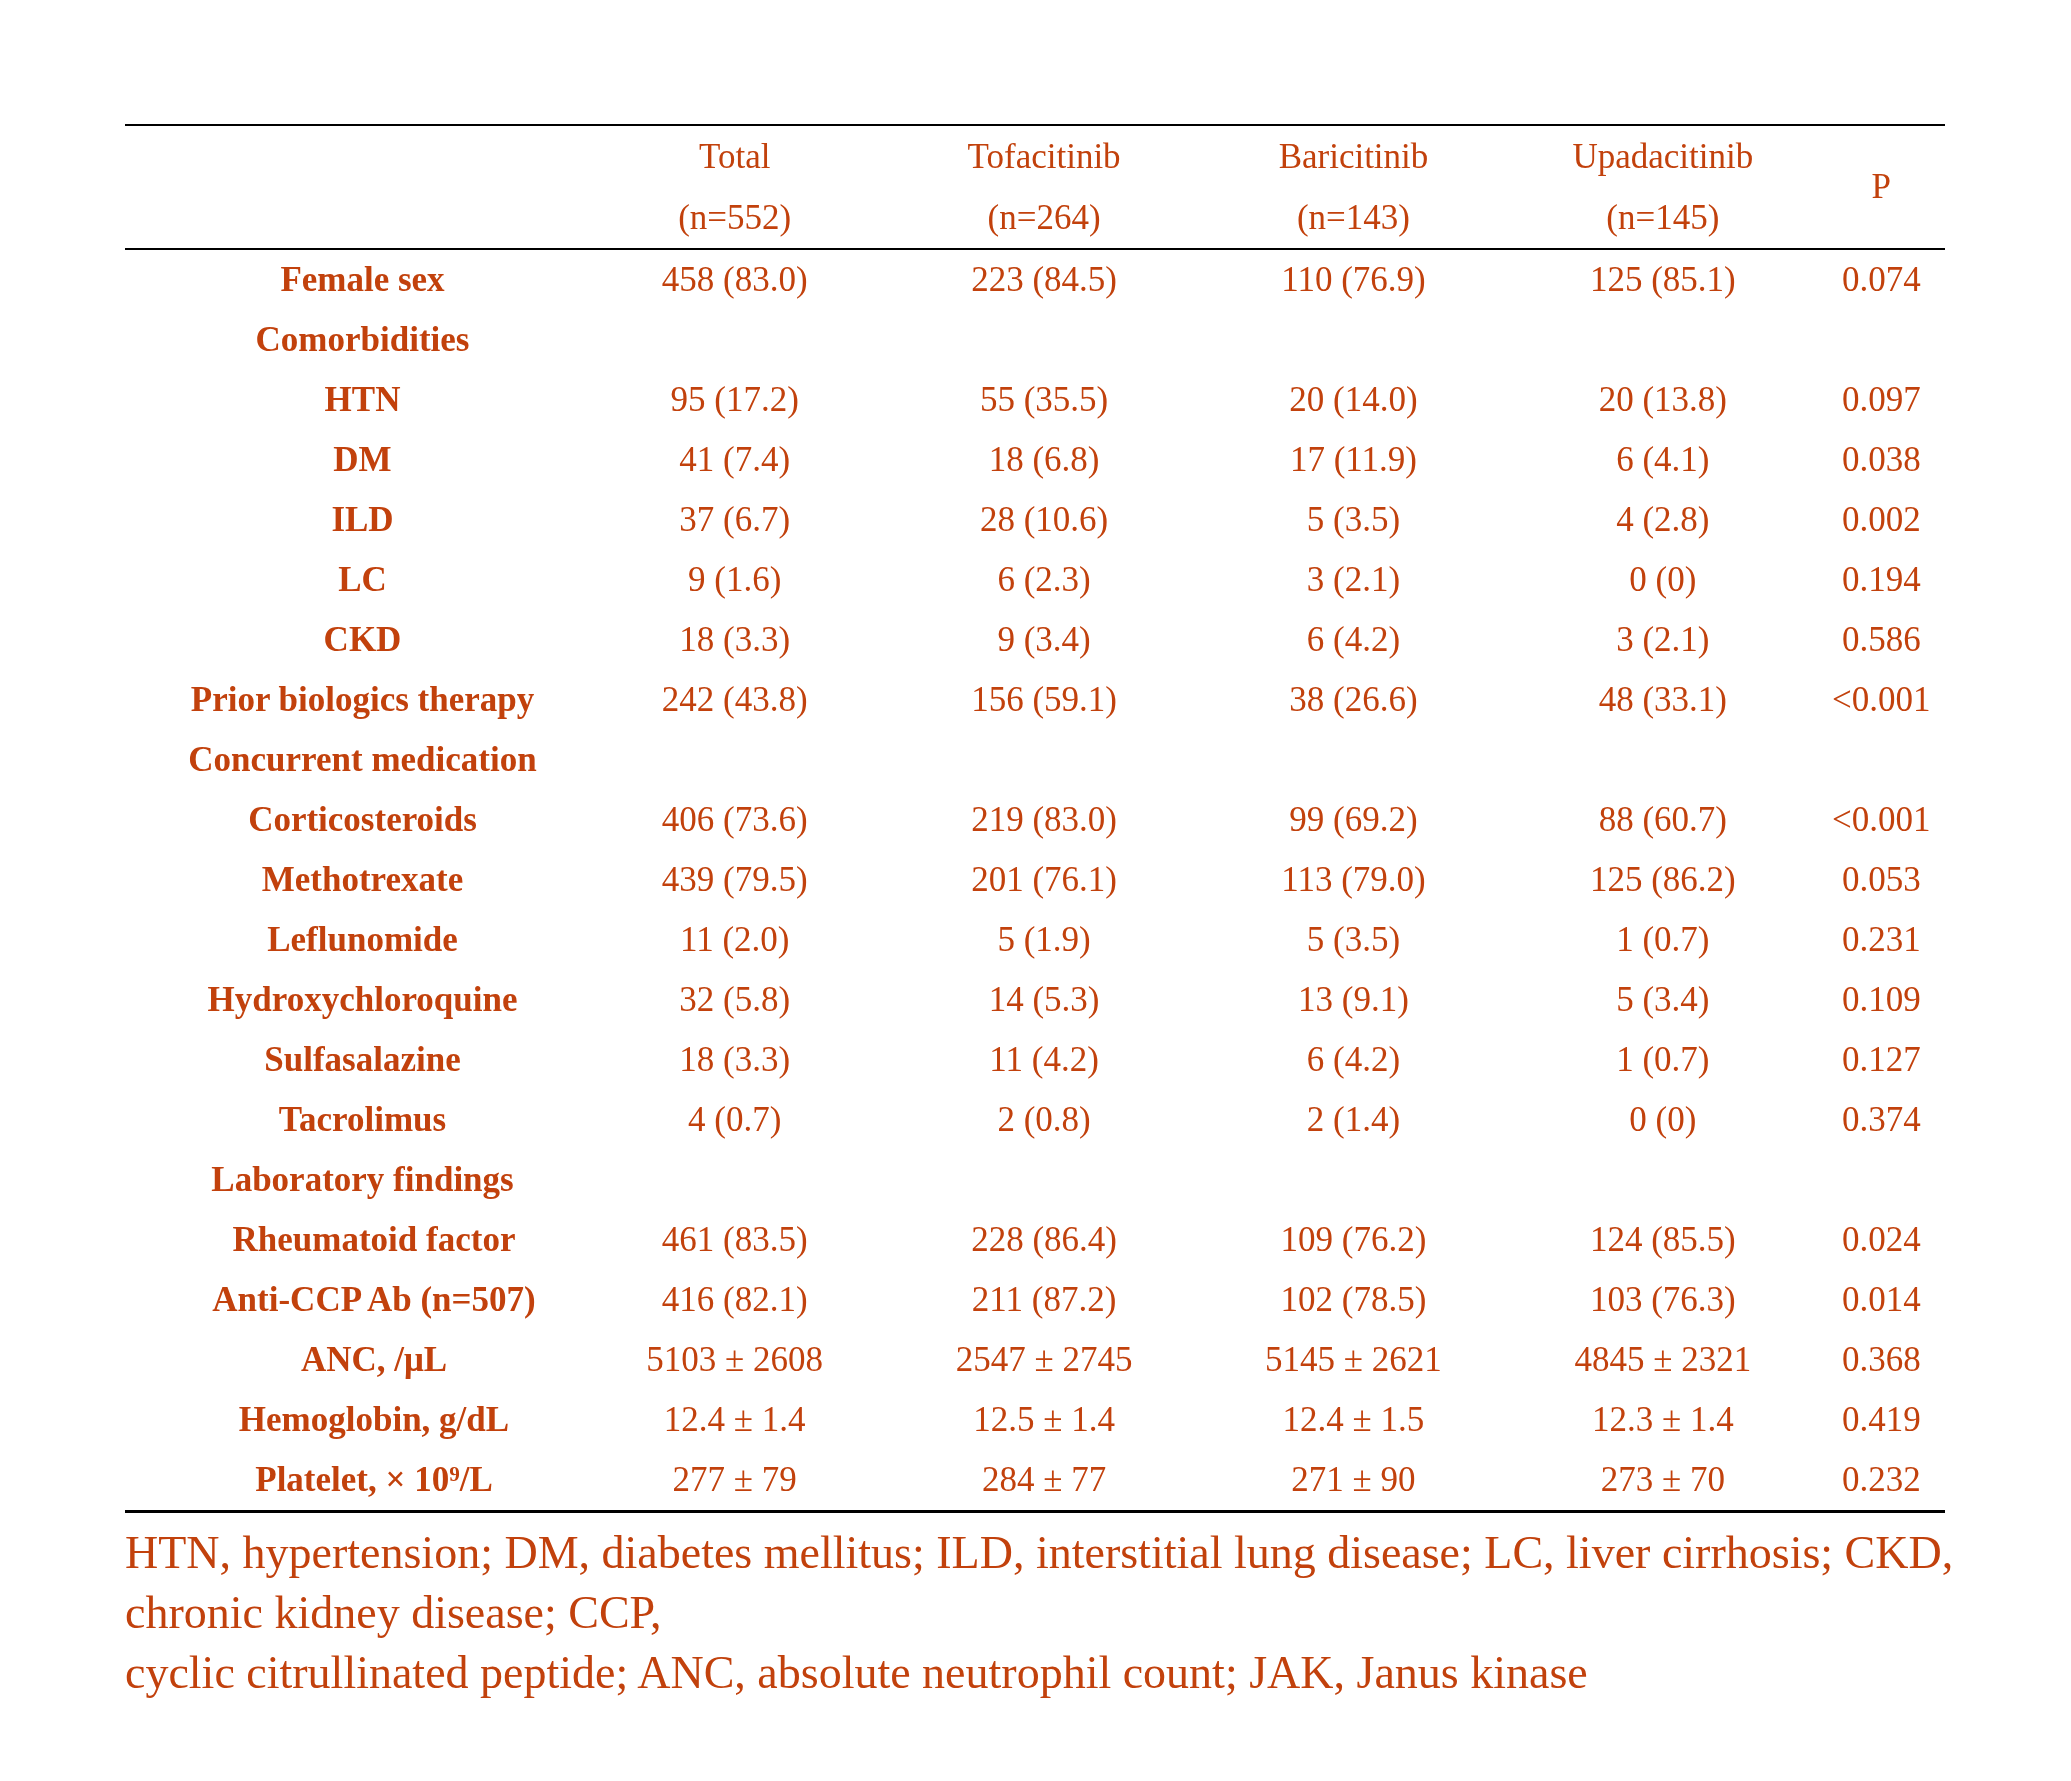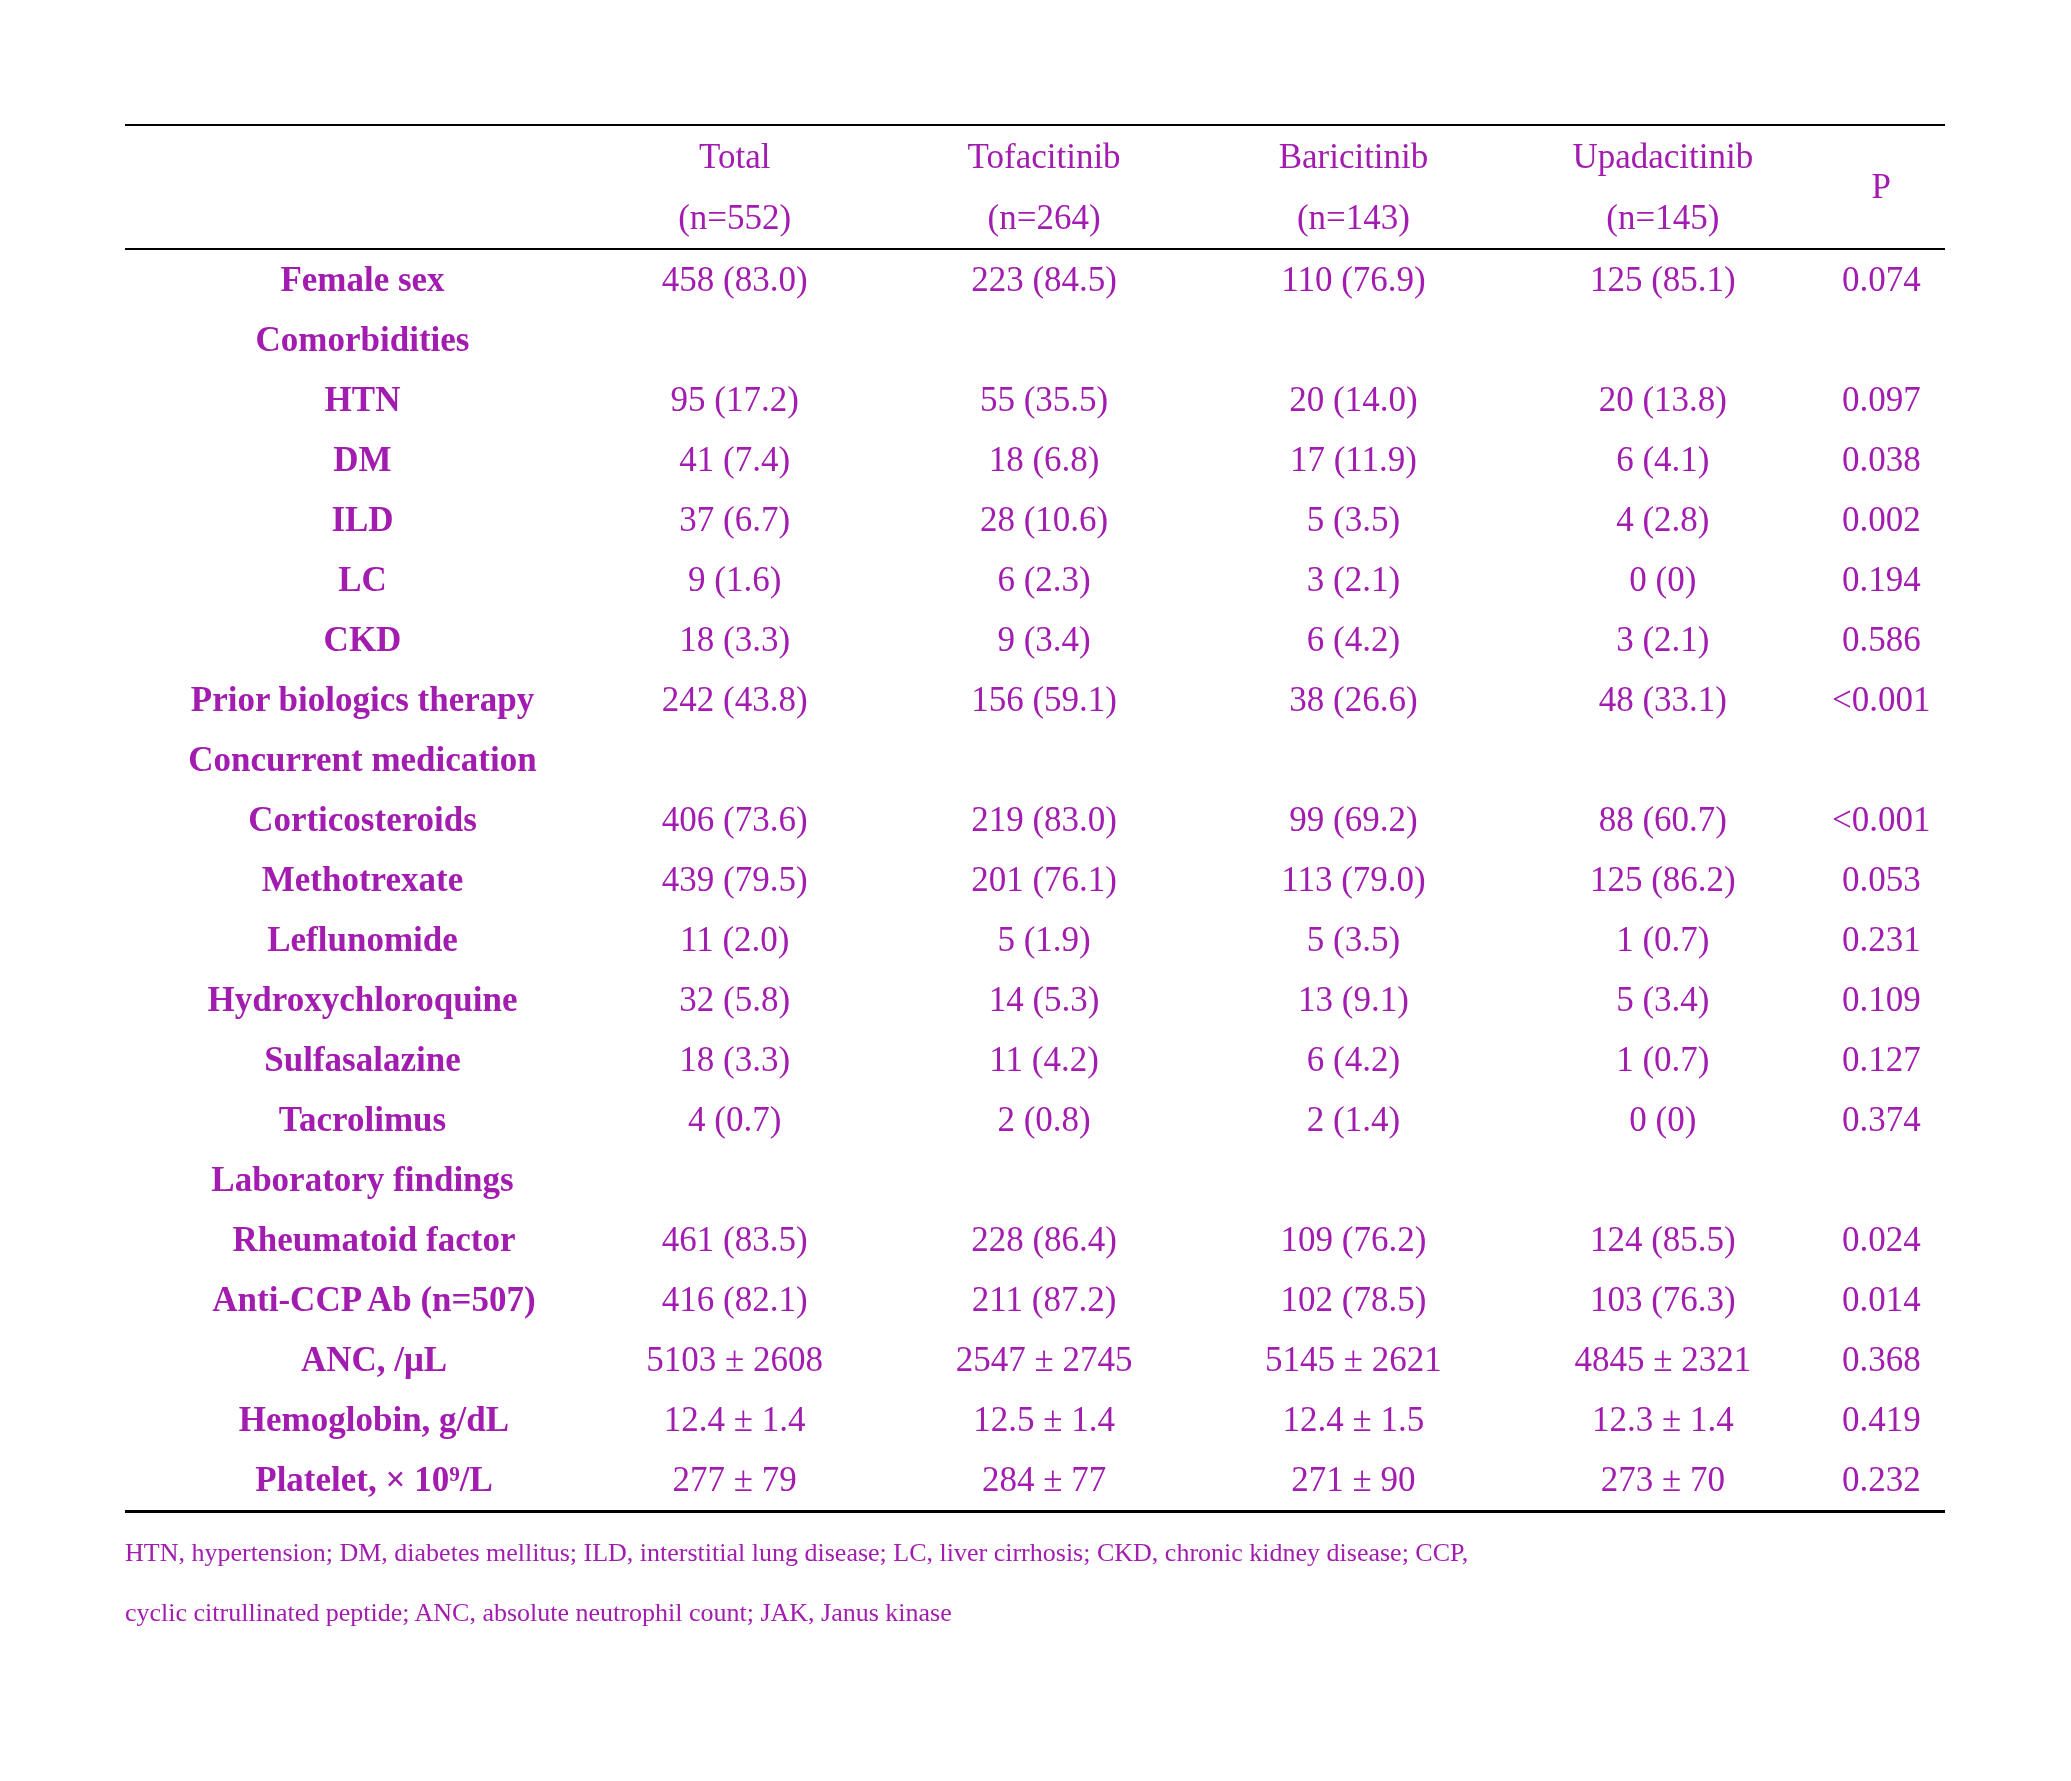--- a/index.html
+++ b/index.html
@@ -3,21 +3,21 @@
 <meta charset="utf-8">
 <style>
   html,body{margin:0;padding:0;background:#ffffff;}
   .page{
     position:relative;
     width:2071px;
     height:1782px;
     background:#ffffff;
     overflow:hidden;
     font-family:"Liberation Serif","DejaVu Serif",serif;
-    color:#a21caf;
+    color:#c2410c;
   }
   table.tbl{
     border-collapse:collapse;
     table-layout:fixed;
     width:1820px;
     margin:124px 0 0 125px;
     border-top:2.5px solid #000;
     border-bottom:3.3px solid #000;
     font-size:35px;
   }
@@ -43,21 +43,21 @@
     text-align:center;
     padding-left:20px;
     font-weight:bold;
   }
   td.lab.ind{
     padding-left:43px;
   }
   .footnote{
     margin:10px 0 0 125px;
     width:1862px;
-    font-size:26px;
+    font-size:46px;
     line-height:60px;
   }
 </style>
 </head>
 <body>
 
 <div class="page">
   <table class="tbl">
     <colgroup>
       <col style="width:25%">

